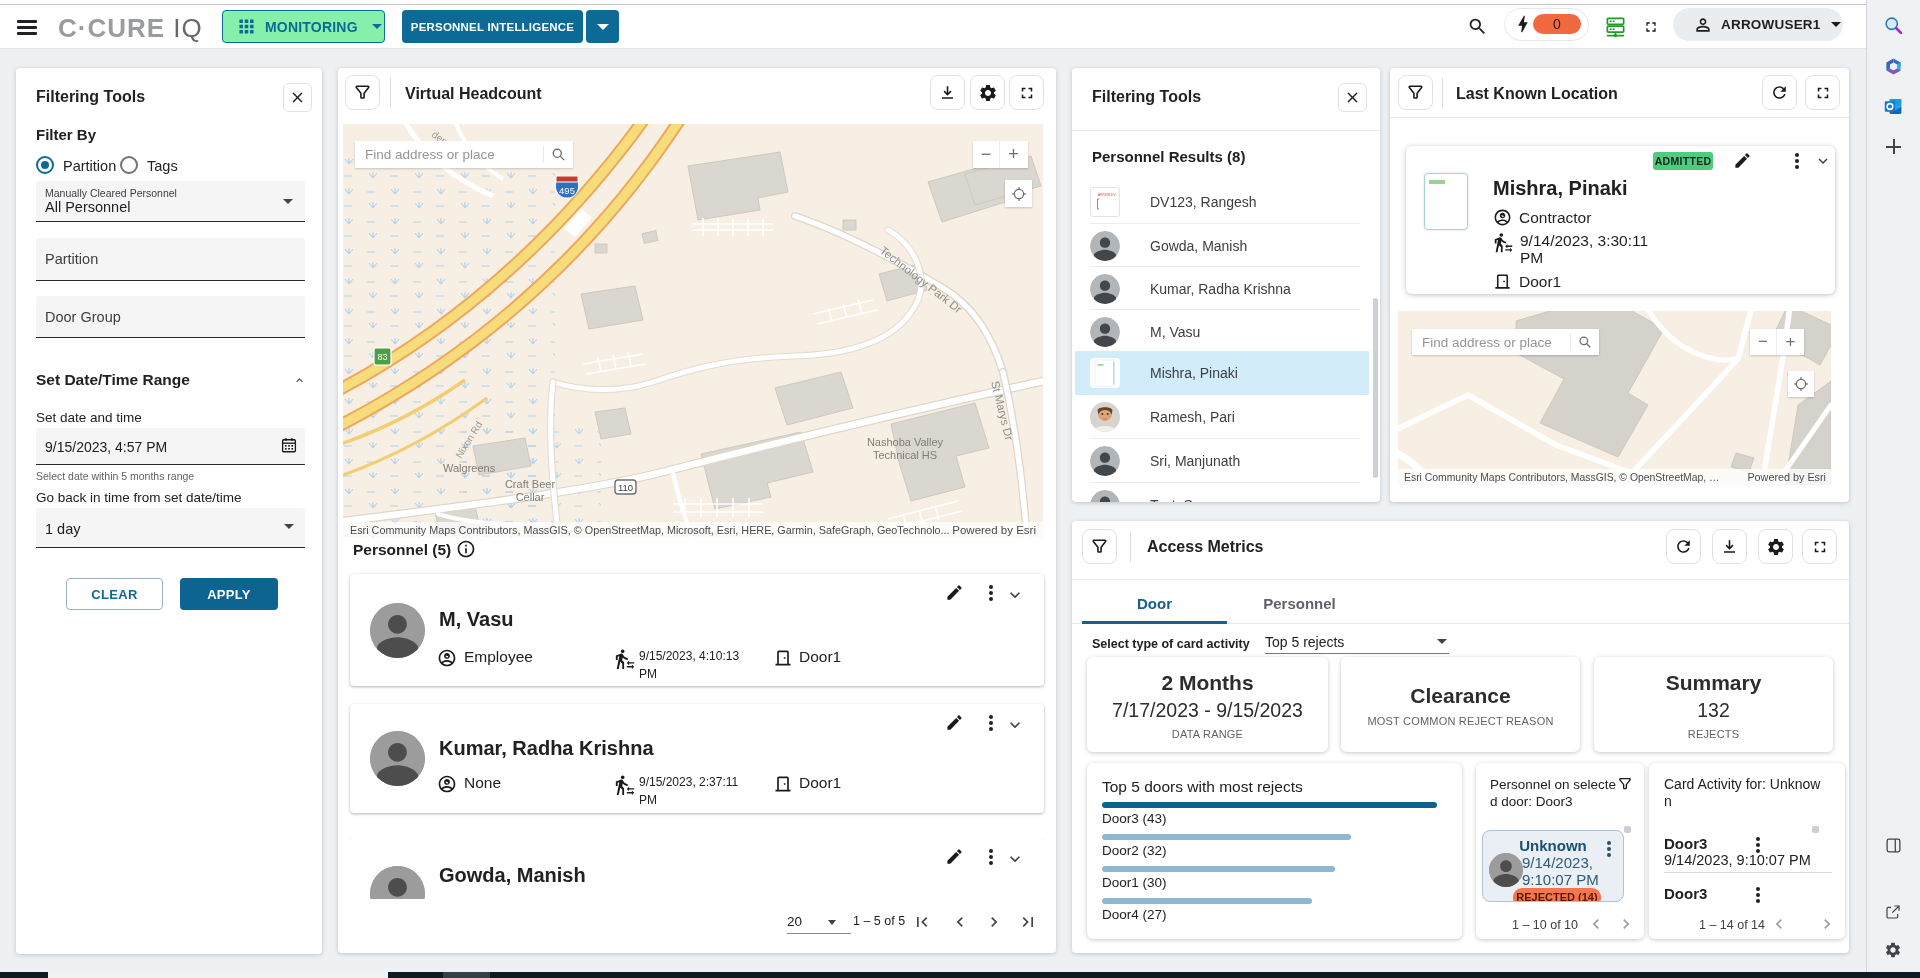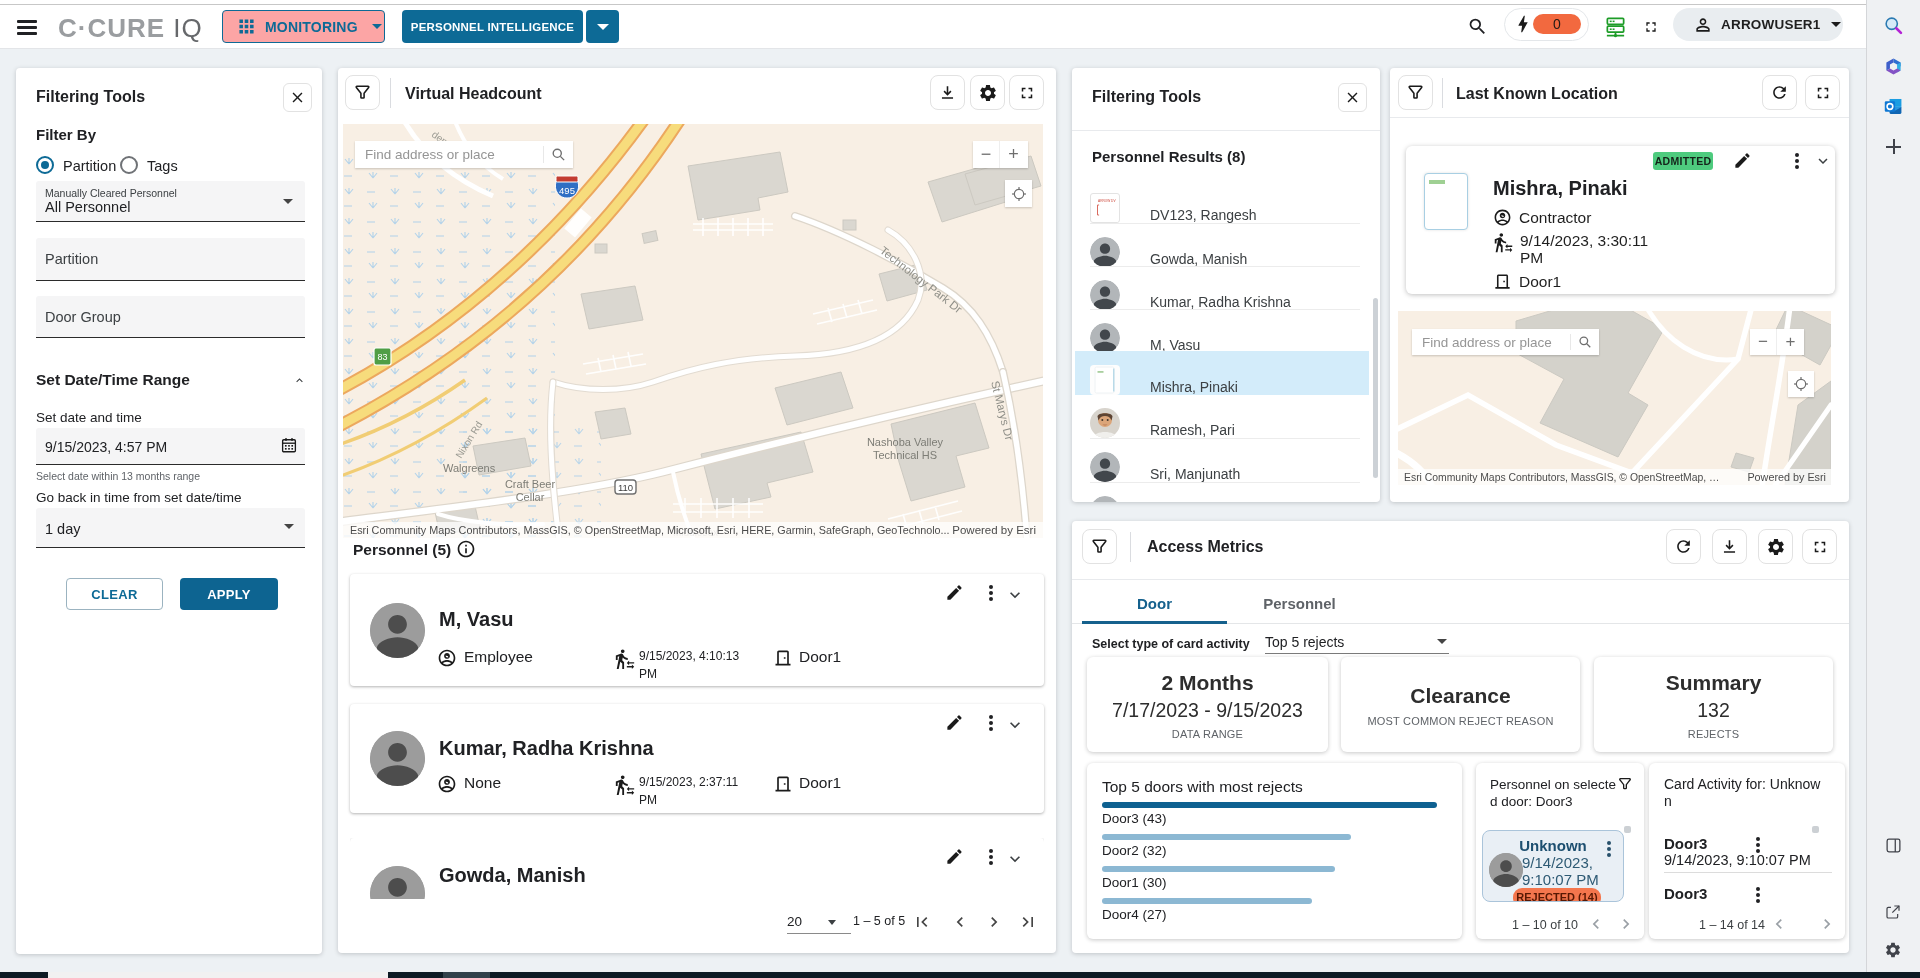--- a/index.html
+++ b/index.html
@@ -21,21 +21,21 @@
 .pcard{position:absolute;width:694px;background:#fff;border-radius:4px;box-shadow:0 1px 3px rgba(0,0,0,.3)}
 .pcard .pencil{left:595px;top:9px;width:19px;height:19px}
 .pcard .chev{left:655px;top:11px;width:20px;height:20px}
 .pname{position:absolute;left:89px;top:34px;font-size:20px;font-weight:700;color:#202124}
 .prow{position:absolute;left:87px;top:74px;right:10px;display:flex;align-items:flex-start}
 .prow .pt1{font-size:15.5px;color:#202124;margin-left:7px;width:140px}
 .prow .walkic{margin-left:10px}
 .prow .pt2{font-size:12px;color:#202124;margin-left:3px;width:130px;line-height:18px;margin-top:-1px}
 .prow .dooric{margin-left:4px}
 .prow .pt3{font-size:15.5px;color:#202124;margin-left:6px}
-.prrow{left:0;width:300px;height:43px;display:flex;align-items:flex-end}
+.prrow{left:0;width:300px;height:43px;display:flex;align-items:center}
 .prrow .pravatar{width:30px;height:30px;border-radius:50%;overflow:hidden;margin-left:18px;flex:none}
 .prrow span{font-size:14px;color:#3c4043;margin-left:30px}
 .prdiv{left:18px;width:270px;background:#ececec}
 .scard{position:absolute;height:95px;background:#fff;border-radius:6px;box-shadow:0 1px 4px rgba(0,0,0,.22);text-align:center}
 .st1{margin-top:14px;font-size:21px;font-weight:700;color:#2d2d2d}
 .st2{margin-top:4px;font-size:19.5px;color:#2d2d2d}
 .st3{margin-top:6px;font-size:11px;color:#5f6368;letter-spacing:.2px}
 .blbl{position:absolute;left:15px;font-size:13.5px;color:#202124}
 </style>
 </head>
@@ -44,21 +44,21 @@
 <div class="abs" style="left:0;top:0;width:1866px;height:5px;background:#fff;border-bottom:1px solid #c7c7c7"></div>
 
 <div class="abs" id="hdr" style="left:0;top:5px;width:1866px;height:44px;background:#fff;border-bottom:1px solid #e3e5e8"></div>
 
 <div class="abs" style="left:17px;top:20px;width:20px;height:2.6px;background:#202124;border-radius:1px"></div>
 <div class="abs" style="left:17px;top:26px;width:20px;height:2.6px;background:#202124;border-radius:1px"></div>
 <div class="abs" style="left:17px;top:32px;width:20px;height:2.6px;background:#202124;border-radius:1px"></div>
 
 <div class="abs" style="left:58px;top:13px;font-size:26px;letter-spacing:1px;color:#9a9da0"><span style="font-weight:700">C·CURE</span> <span style="color:#66686b">IQ</span></div>
 
-<div class="abs" style="left:222px;top:10px;width:163px;height:33px;border:1px solid #0d6a96;border-radius:4px;background:#fca5a5;display:flex;align-items:center;padding-left:15px">
+<div class="abs" style="left:222px;top:10px;width:163px;height:33px;border:1px solid #0d6a96;border-radius:4px;background:#86efac;display:flex;align-items:center;padding-left:15px">
   <svg class="ic" width="17" height="17" viewBox="0 0 24 24" fill="#0d6a96">
       <path d="M2 2h5v5H2zM9.5 2h5v5h-5zM17 2h5v5h-5zM2 9.5h5v5H2zM9.5 9.5h5v5h-5zM17 9.5h5v5h-5zM2 17h5v5H2zM9.5 17h5v5h-5zM17 17h5v5h-5z"></path>
     </svg>
   <span style="font-size:14px;font-weight:700;color:#0d6a96;margin-left:10px;letter-spacing:.2px">MONITORING</span>
   <div class="caret" style="position:static;margin-left:14px;border-top-color:#0d6a96"></div>
 </div>
 
 <div class="abs" style="left:402px;top:10px;width:181px;height:33px;background:#0d6a96;border-radius:4px;display:flex;align-items:center;justify-content:center">
   <span style="font-size:11.5px;font-weight:700;color:#fff;letter-spacing:.2px;white-space:nowrap">PERSONNEL INTELLIGENCE</span>
 </div>
@@ -138,21 +138,21 @@
     <line x1="16" y1="2.8" x2="16" y2="6.5"></line>
     <g fill="#1b1b1b" stroke="none">
       <rect x="6.6" y="12" width="2.2" height="2.2"></rect>
       <rect x="10.9" y="12" width="2.2" height="2.2"></rect>
       <rect x="15.2" y="12" width="2.2" height="2.2"></rect>
       <rect x="6.6" y="16" width="2.2" height="2.2"></rect>
       <rect x="10.9" y="16" width="2.2" height="2.2"></rect>
       <rect x="15.2" y="16" width="2.2" height="2.2"></rect>
     </g>
   </svg>
-<div class="abs" style="left:36px;top:470px;font-size:10.5px;color:#5f6368">Select date within 13 months range</div>
+<div class="abs" style="left:36px;top:470px;font-size:10.5px;color:#5f6368">Select date within 5 months range</div>
 <div class="abs" style="left:36px;top:490px;font-size:13.5px;color:#202124">Go back in time from set date/time</div>
 <div class="fld" style="left:36px;top:508px;width:269px;height:40px"></div>
 <div class="abs" style="left:45px;top:521px;font-size:14.5px;color:#202124">1 day</div>
 <div class="caret" style="left:284px;top:524px"></div>
 
 <div class="abs" style="left:66px;top:578px;width:97px;height:32px;border:1px solid #9bb3c0;border-radius:4px;background:#fff;display:flex;align-items:center;justify-content:center;font-size:13px;font-weight:700;color:#0d6a96;letter-spacing:.3px">CLEAR</div>
 <div class="abs" style="left:180px;top:578px;width:98px;height:32px;background:#0d6491;border-radius:4px;display:flex;align-items:center;justify-content:center;font-size:13px;font-weight:700;color:#fff;letter-spacing:.3px">APPLY</div>
 <div class="panel" id="p-vhc" style="left:338px;top:68px;width:718px;height:885px"></div>
 <div class="ibtn" style="left:345px;top:75px">
   <svg class="ic" width="19" height="19" viewBox="0 0 24 24" fill="#1b1b1b">

